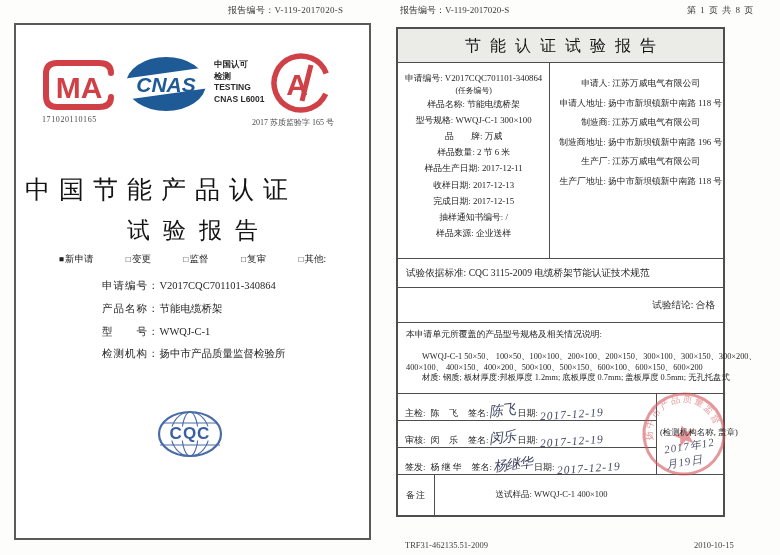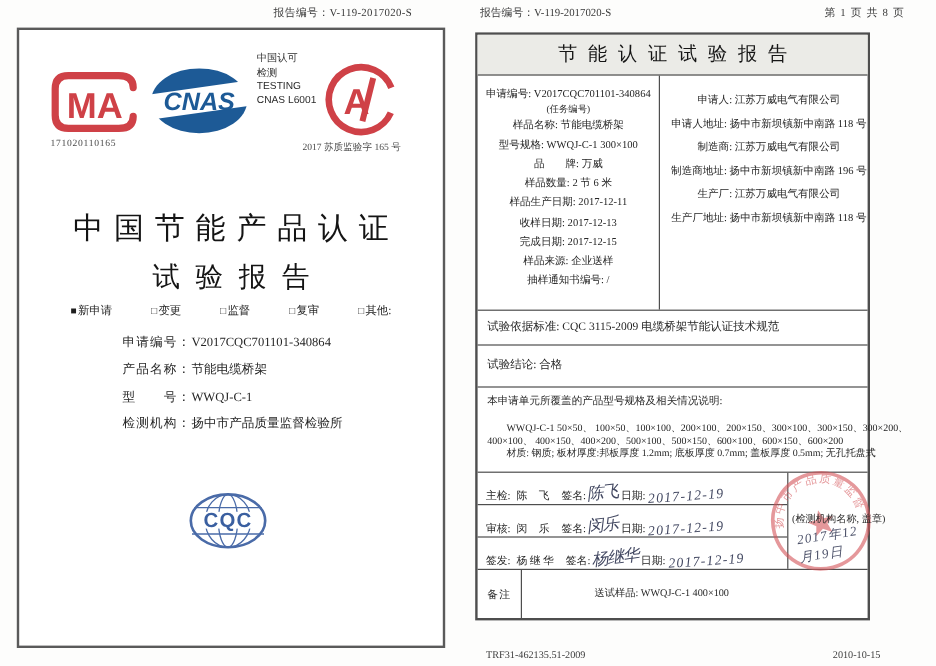--- a/index.html
+++ b/index.html
@@ -11,26 +11,26 @@
   }
 
   
   .page-l { position:absolute; left:14px; top:23px; width:357px; height:517px;
             border:2px solid #5a5a5a; background:#fff; }
   .hdr-l { position:absolute; left:228px; top:4px; font-size:9px; color:#3a3a3a; letter-spacing:.3px; }
 
   .cma-svg  { position:absolute; left:24px;  top:32px; }
   .cma-num  { position:absolute; left:26px;  top:90px; font-size:8px; color:#4a4a4a; letter-spacing:.6px; }
   .cnas-svg { position:absolute; left:108px; top:30px; }
-  .cnas-cap { position:absolute; left:198px; top:18px; font-size:8.5px; font-weight:normal; color:#2b2b2b;
+  .cnas-cap { position:absolute; left:198px; top:34px; font-size:8.5px; font-weight:bold; color:#2b2b2b;
               line-height:11.5px; font-family:"Liberation Sans",sans-serif; }
   .al-svg   { position:absolute; left:252px; top:27px; }
   .al-cap   { position:absolute; left:236px; top:92px; font-size:8px; color:#4a4a4a; }
 
-  .title1 { position:absolute; left:0; top:148px; width:100%; text-align:center;
+  .title1 { position:absolute; left:0; top:148px; width:100%; text-align:left;
             font-size:25px; letter-spacing:9px; padding-left:9px; color:#141414; }
   .title2 { position:absolute; left:0; top:190px; width:100%; text-align:center;
             font-size:23px; letter-spacing:13px; padding-left:13px; color:#141414; }
   .cbrow  { position:absolute; left:0; top:228px; width:100%; text-align:center;
             font-size:9.5px; color:#1f1f1f; }
   .cbrow .cb-item { margin:0 15px; }
   .cbrow .box { font-size:8.5px; margin-right:1px; }
 
   .fields { position:absolute; left:86px; top:250px; font-size:10.5px; }
   .fline  { line-height:22.8px; white-space:nowrap; }
@@ -48,21 +48,21 @@
          border:2px solid #4e4e4e; background:#fff; display:flex; flex-direction:column; }
   .row-title { height:34px; border-bottom:1.5px solid #4e4e4e; background:#ebebe7;
                text-align:center; line-height:33px; font-size:16px; letter-spacing:9px; padding-left:9px; color:#161616; }
   .row-info { height:196px; border-bottom:1.5px solid #4e4e4e; display:flex;text-align:center; }
   .col-il { width:176px; border-right:1.5px solid #4e4e4e; padding:7px 7px 0 7px; font-size:8.8px; }
   .col-il .line { line-height:16.1px; white-space:nowrap; }
   .col-il .line:nth-child(2) { line-height:10px; font-size:7.8px; }
   .col-ir { flex:1; padding:11px 7px 0 9px; font-size:8.8px; }
   .col-ir .line { line-height:19.6px; white-space:nowrap; }
   .row-std  { height:29px; border-bottom:1.5px solid #4e4e4e; line-height:28px; padding:0 8px; font-size:9.6px; }
-  .row-conc { height:35px; border-bottom:1.5px solid #4e4e4e; line-height:34px; padding:0 8px; font-size:9.6px; }
+  .row-conc { height:35px; border-bottom:1.5px solid #4e4e4e; line-height:34px; padding:0 8px; font-size:9.6px;text-align:right; }
   .row-cov  { height:71px; border-bottom:1.5px solid #4e4e4e; padding:5px 8px 0 8px; font-size:8.3px; }
   .row-cov .cov-title { line-height:13px; margin-bottom:11px; font-size:8.8px; }
   .row-cov .cov-line  { line-height:10.6px; white-space:nowrap; }
   .row-cov .ind { padding-left:16px; }
 
   .sig-section { height:81px; border-bottom:1.5px solid #4e4e4e; display:flex; }
   .sig-col { width:259px; border-right:1.5px solid #4e4e4e; display:flex; flex-direction:column; }
   .sig-row { flex:1; display:flex; align-items:flex-end; padding-left:7px; font-size:9px; white-space:nowrap; position:relative; }
   .sig-row + .sig-row { border-top:1.2px solid #4e4e4e; }
   .sig-row .name { margin:0 8px 0 5px; letter-spacing:2px;font-family:Liberation Mono, monospace; }
@@ -161,22 +161,22 @@
     <div class="col-il">
       <div class="line">申请编号: V2017CQC701101-340864</div>
       <div class="line">(任务编号)</div>
       <div class="line">样品名称: 节能电缆桥架</div>
       <div class="line">型号规格: WWQJ-C-1  300×100</div>
       <div class="line">品　　牌: 万威</div>
       <div class="line">样品数量: 2 节 6 米</div>
       <div class="line">样品生产日期: 2017-12-11</div>
       <div class="line">收样日期: 2017-12-13</div>
       <div class="line">完成日期: 2017-12-15</div>
+      <div class="line">抽样通知书编号: /</div>
       <div class="line">样品来源: 企业送样</div>
-      <div class="line">抽样通知书编号: /</div>
     </div>
     <div class="col-ir">
       <div class="line">申请人: 江苏万威电气有限公司</div>
       <div class="line">申请人地址: 扬中市新坝镇新中南路 118 号</div>
       <div class="line">制造商: 江苏万威电气有限公司</div>
       <div class="line">制造商地址: 扬中市新坝镇新中南路 196 号</div>
       <div class="line">生产厂: 江苏万威电气有限公司</div>
       <div class="line">生产厂地址: 扬中市新坝镇新中南路 118 号</div>
     </div>
   </div>

